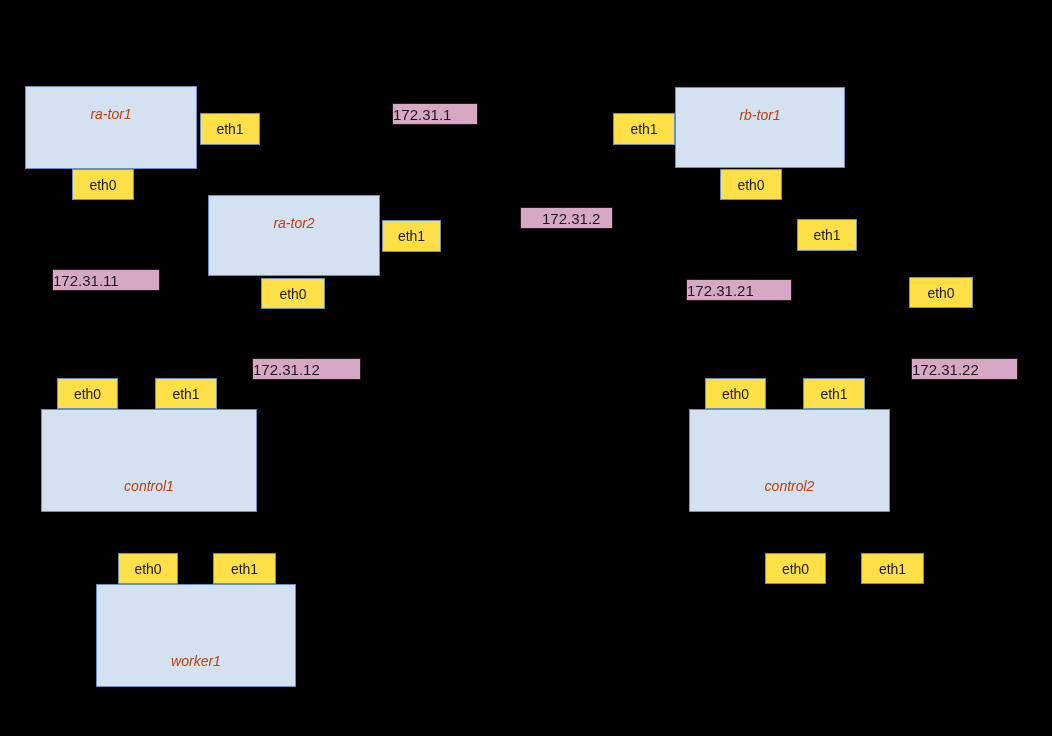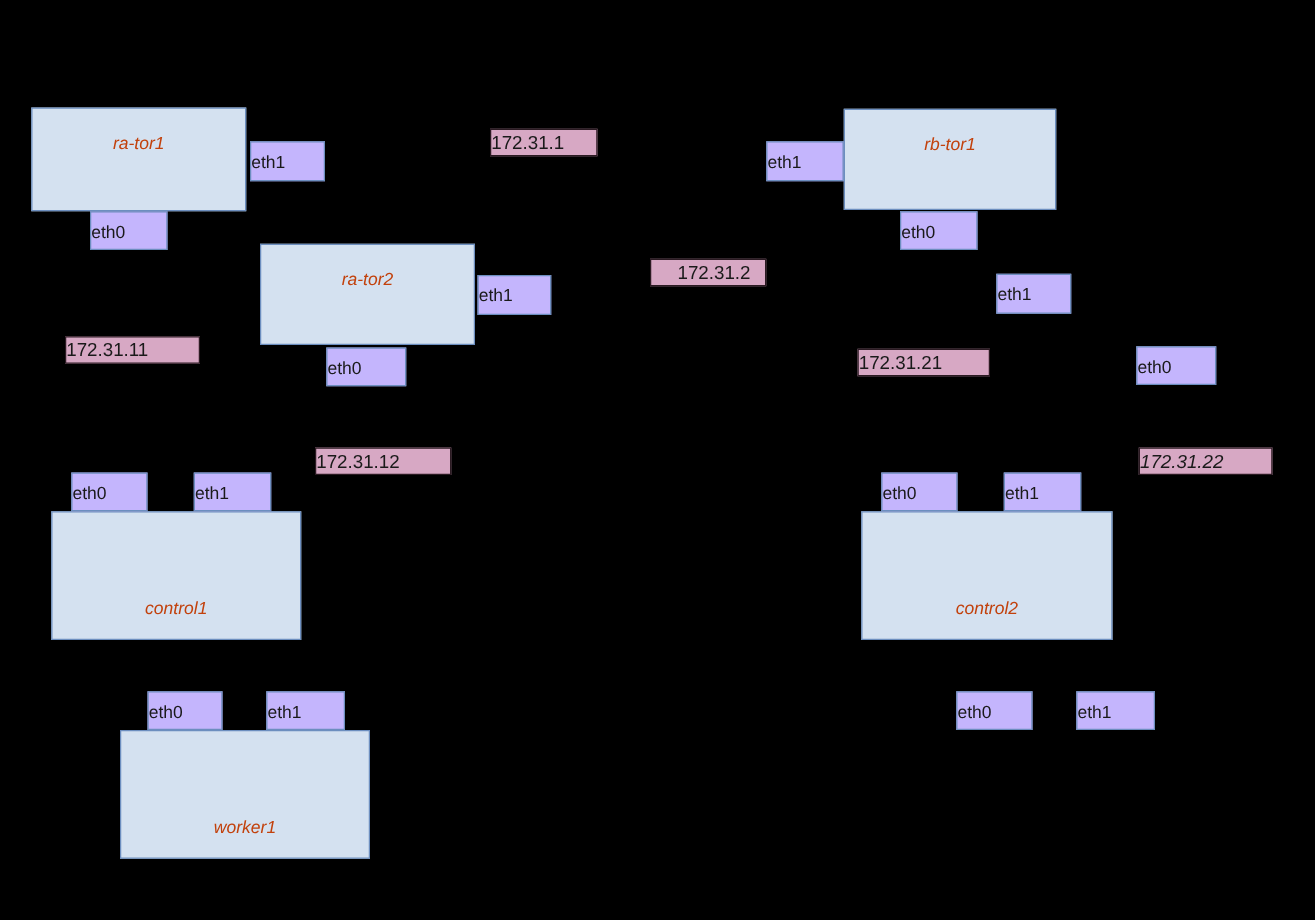--- a/index.html
+++ b/index.html
@@ -39,24 +39,25 @@
     left: 0;
     right: 0;
     text-align: center;
   }
   .device.label-top .node-label { top: 20px; }
   .device.label-low .node-label { bottom: 18px; }
 
   .port {
     position: absolute;
     box-sizing: border-box;
-    background: #c4b5fd;
+    background: #fde047;
     border: 1px solid #6c8ebf;
     display: flex;
     align-items: center;
+    justify-content: center;
     z-index: 4;
   }
   .port-label {
     font-size: 14px;
     line-height: 1;
     color: #1a1a1a;
     white-space: nowrap;
   }
   .iplabel {
     position: absolute;
@@ -82,21 +83,21 @@
 
 <div class="node device label-top" style="left: 25px; top: 86px; width: 172px; height: 83px;">
       <span class="node-label">ra-tor1</span>
     </div>
     <div class="node device label-top" style="left: 208px; top: 195px; width: 172px; height: 81px;">
       <span class="node-label">ra-tor2</span>
     </div>
     <div class="node device label-top" style="left: 675px; top: 87px; width: 170px; height: 81px;">
       <span class="node-label">rb-tor1</span>
     </div>
-    <div class="node device label-low" style="left: 41px; top: 409px; width: 200px; height: 103px;">
+    <div class="node device label-low" style="left: 41px; top: 409px; width: 216px; height: 103px;">
       <span class="node-label">control1</span>
     </div>
     <div class="node device label-low" style="left: 689px; top: 409px; width: 201px; height: 103px;">
       <span class="node-label">control2</span>
     </div>
     <div class="node device label-low" style="left: 96px; top: 584px; width: 200px; height: 103px;">
       <span class="node-label">worker1</span>
     </div>
     <div class="port" style="left: 200px; top: 113px; width: 60px; height: 32px;">
       <span class="port-label">eth1</span>
@@ -154,16 +155,16 @@
     </div>
     <div class="iplabel" style="left: 52px; top: 269px; width: 108px; height: 22px;">
       <span class="iplabel-text">172.31.11</span>
     </div>
     <div class="iplabel" style="left: 686px; top: 279px; width: 106px; height: 22px;">
       <span class="iplabel-text">172.31.21</span>
     </div>
     <div class="iplabel" style="left: 252px; top: 358px; width: 109px; height: 22px;">
       <span class="iplabel-text">172.31.12</span>
     </div>
-    <div class="iplabel" style="left: 911px; top: 358px; width: 107px; height: 22px; font-style: italic;">
+    <div class="iplabel" style="left: 911px; top: 358px; width: 107px; height: 22px;">
       <span class="iplabel-text">172.31.22</span>
     </div>
   </div>
 
 </body></html>

